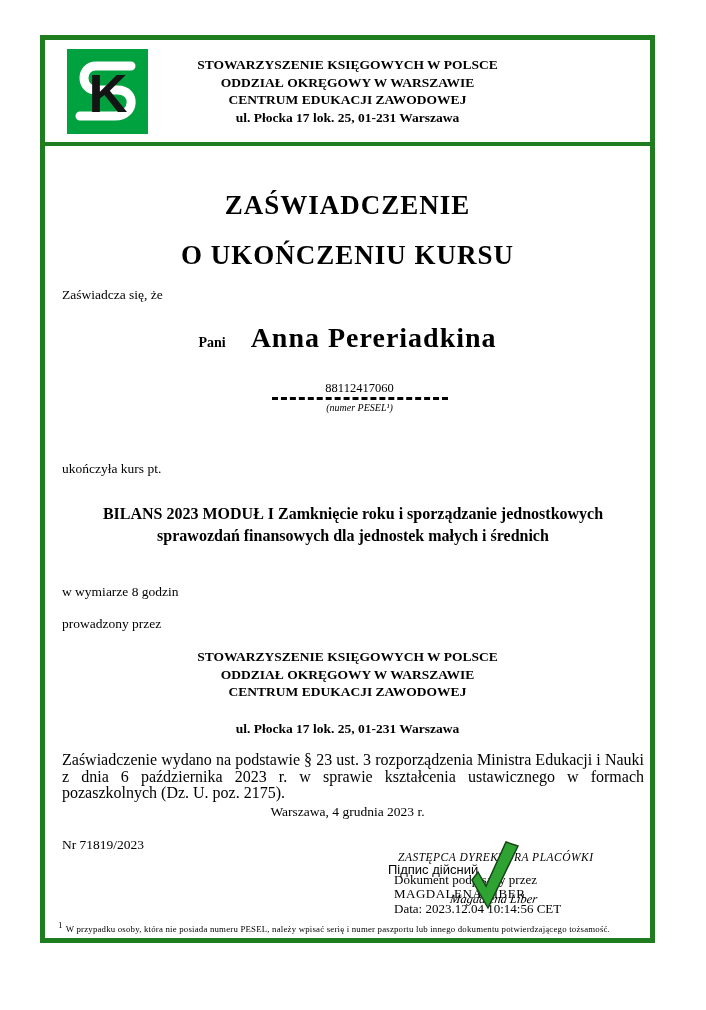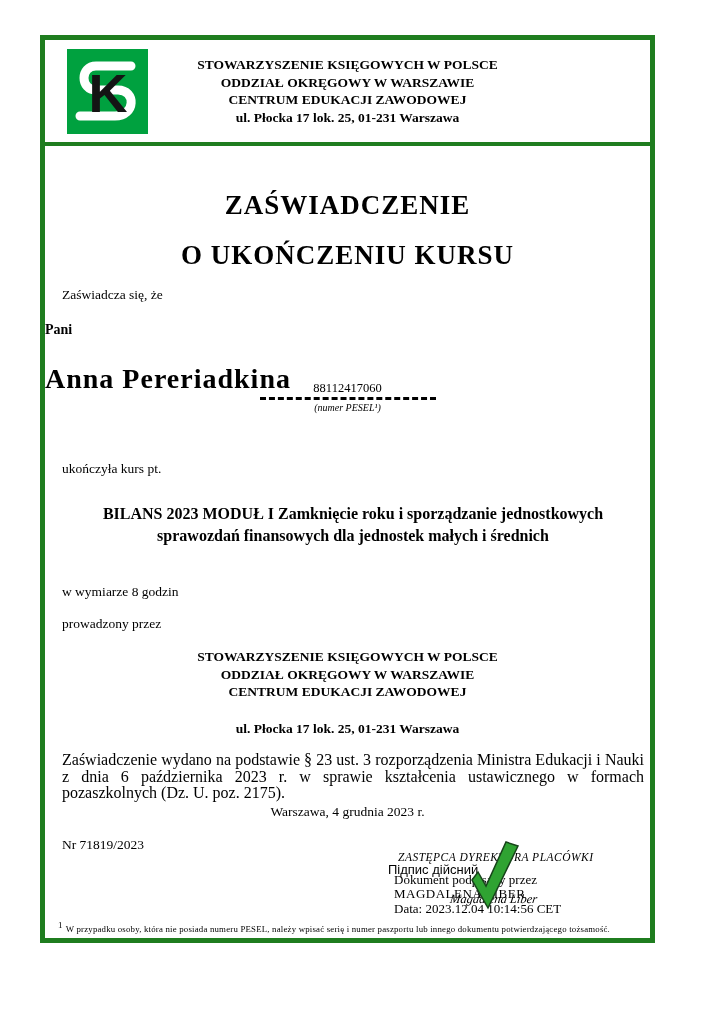--- a/index.html
+++ b/index.html
@@ -27,25 +27,25 @@
   .title-line{
     left:45px;width:605px;text-align:center;
     font-weight:bold;font-size:27px;letter-spacing:1px;
   }
   .title-1{top:190px;}
   .title-2{top:240px;}
   .body-text{font-size:13.5px;}
   .intro{left:62px;top:287px;}
   .name-row{
     left:45px;top:322px;width:605px;
-    display:flex;justify-content:center;align-items:baseline;gap:25px;flex-direction:column;
+    display:flex;justify-content:center;align-items:baseline;gap:25px;
   }
   .salutation{font-weight:bold;font-size:14px;}
   .person-name{font-weight:bold;font-size:28px;letter-spacing:1px;}
-  .pesel-wrap{left:45px;top:381px;width:605px;text-align:center;}
+  .pesel-wrap{left:45px;top:381px;width:605px;text-align:center;padding-left:12px;}
   .pesel-number{font-size:12.5px;display:block;}
   .pesel-line{width:176px;margin:1px auto 0;height:0;border-bottom:3px dashed #000;}
   .pesel-caption{font-style:italic;font-size:10px;display:block;margin-top:2px;}
   .course-intro{left:62px;top:461px;}
   .course-title{
     left:80px;top:503px;width:546px;text-align:center;
     font-weight:bold;font-size:16px;line-height:22px;
   }
   .duration{left:62px;top:584px;}
   .conducted{left:62px;top:616px;}

